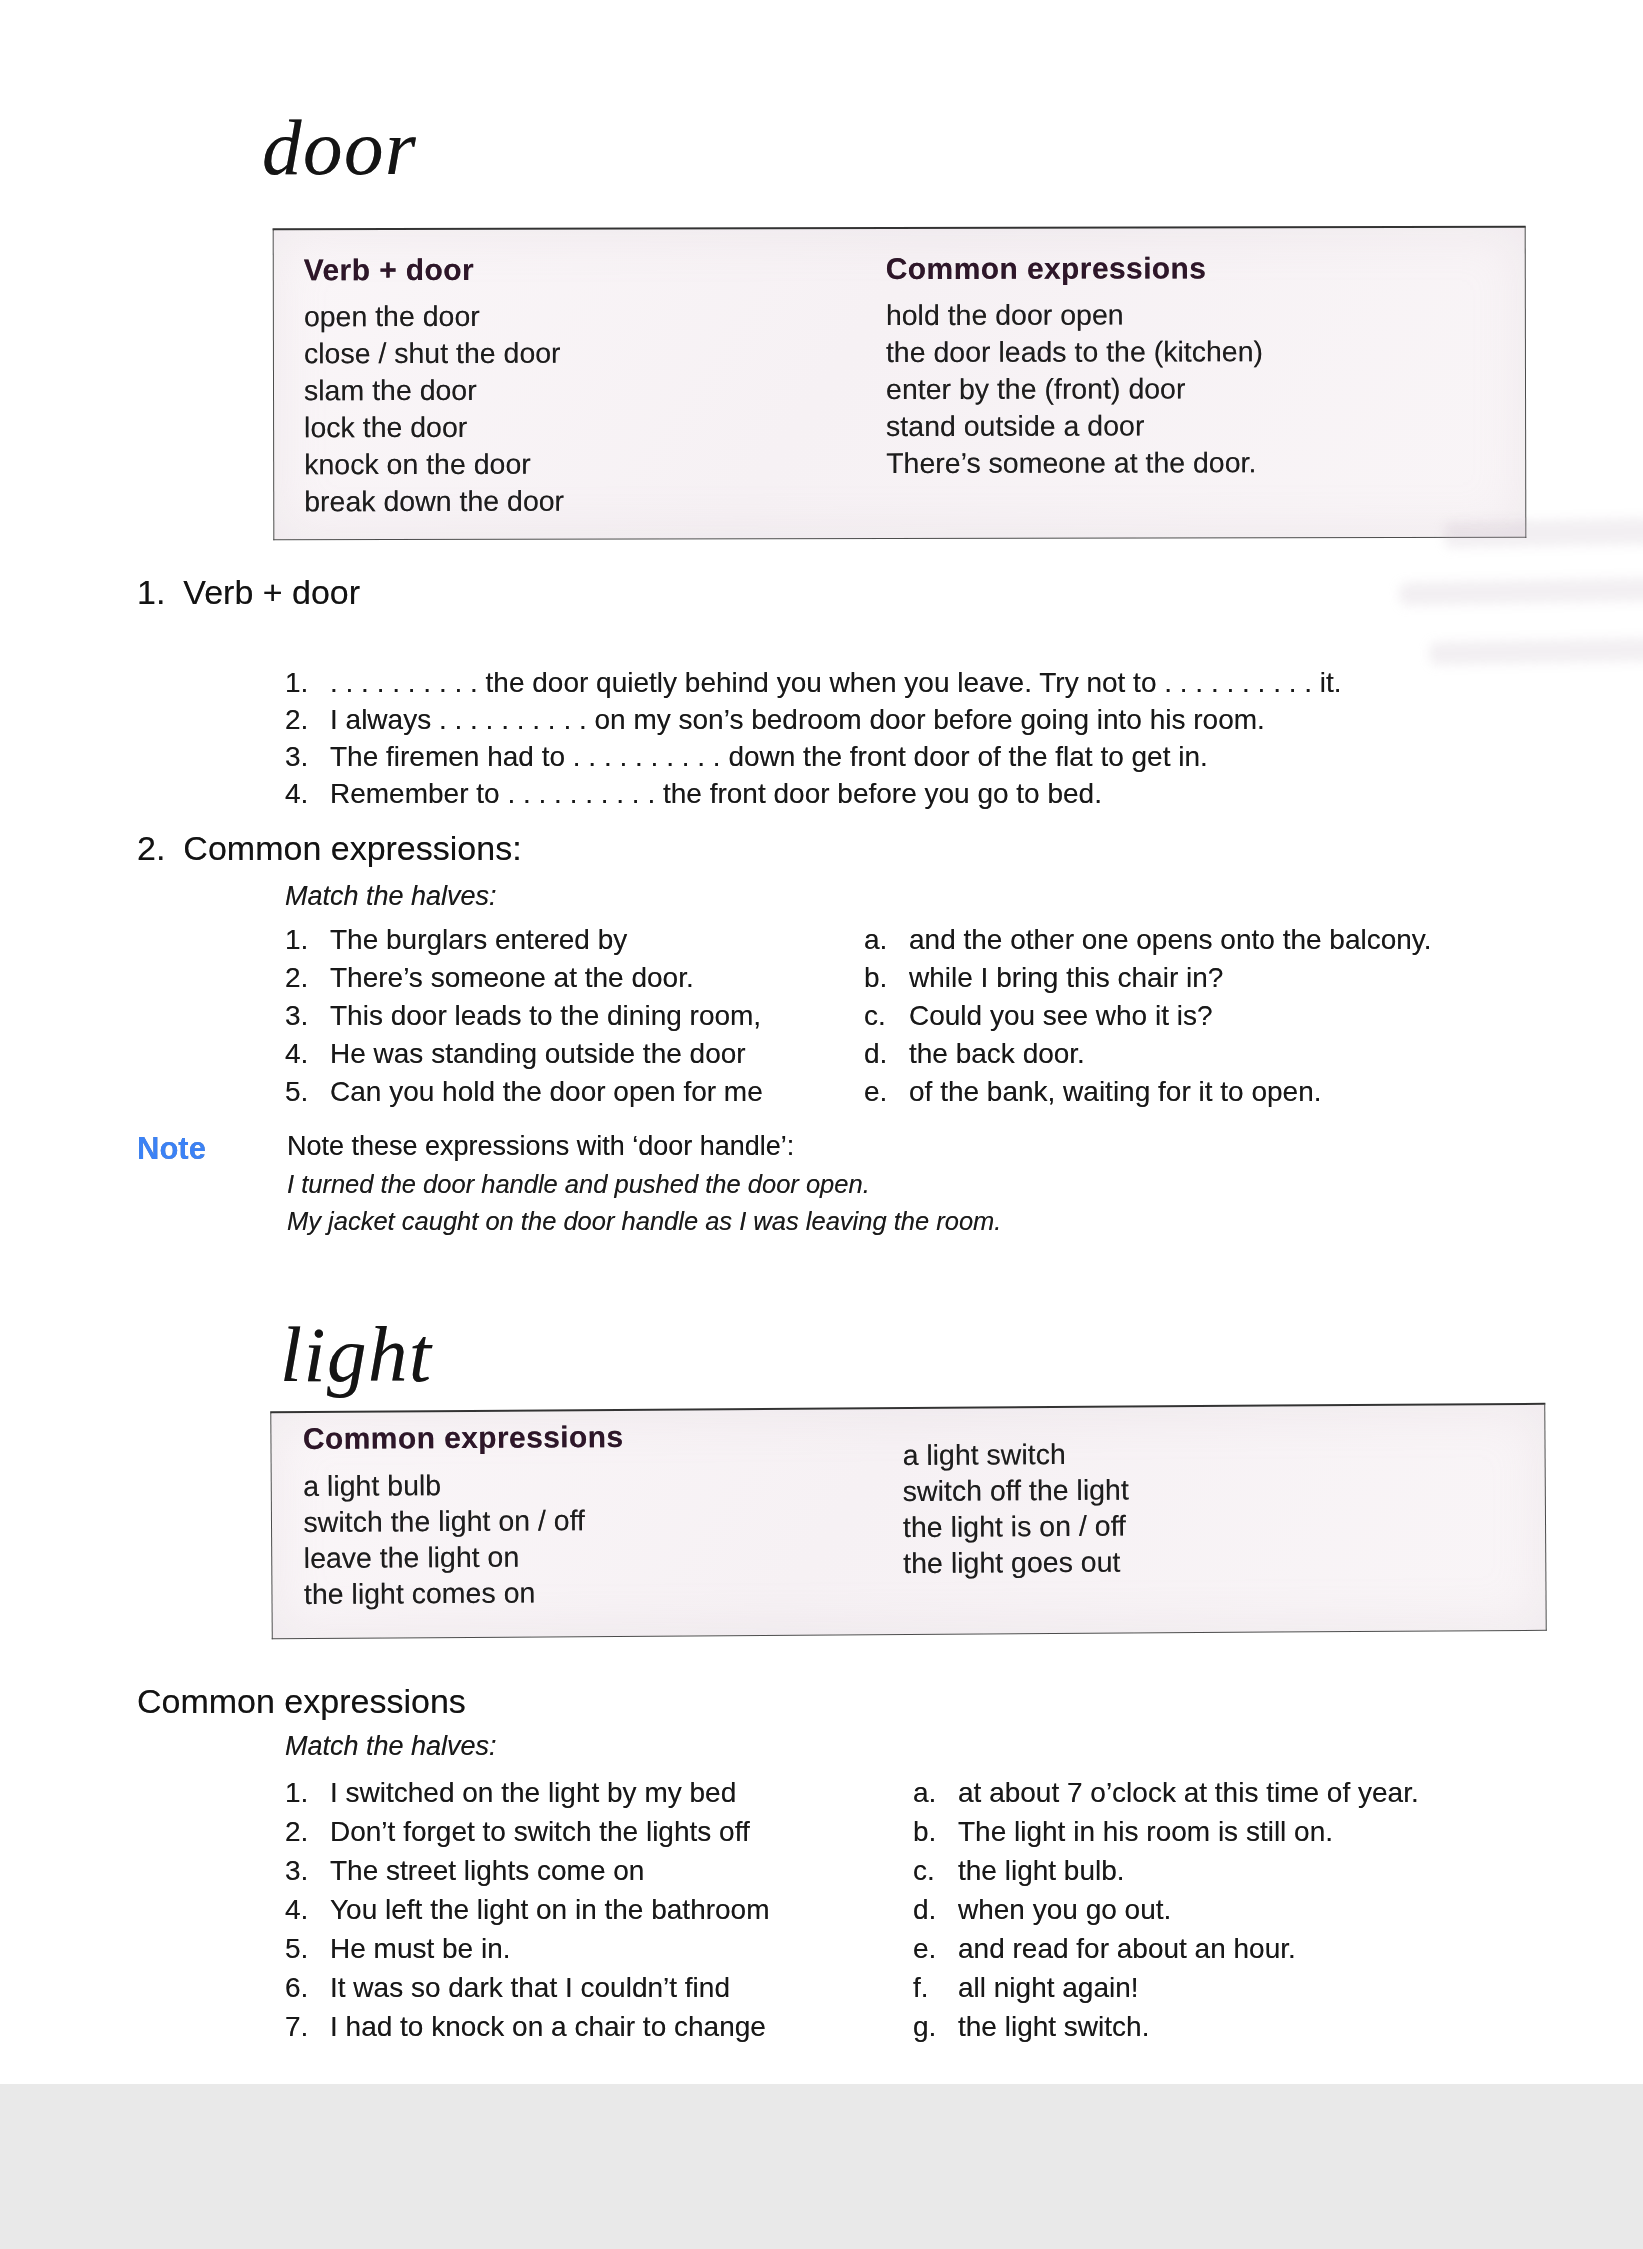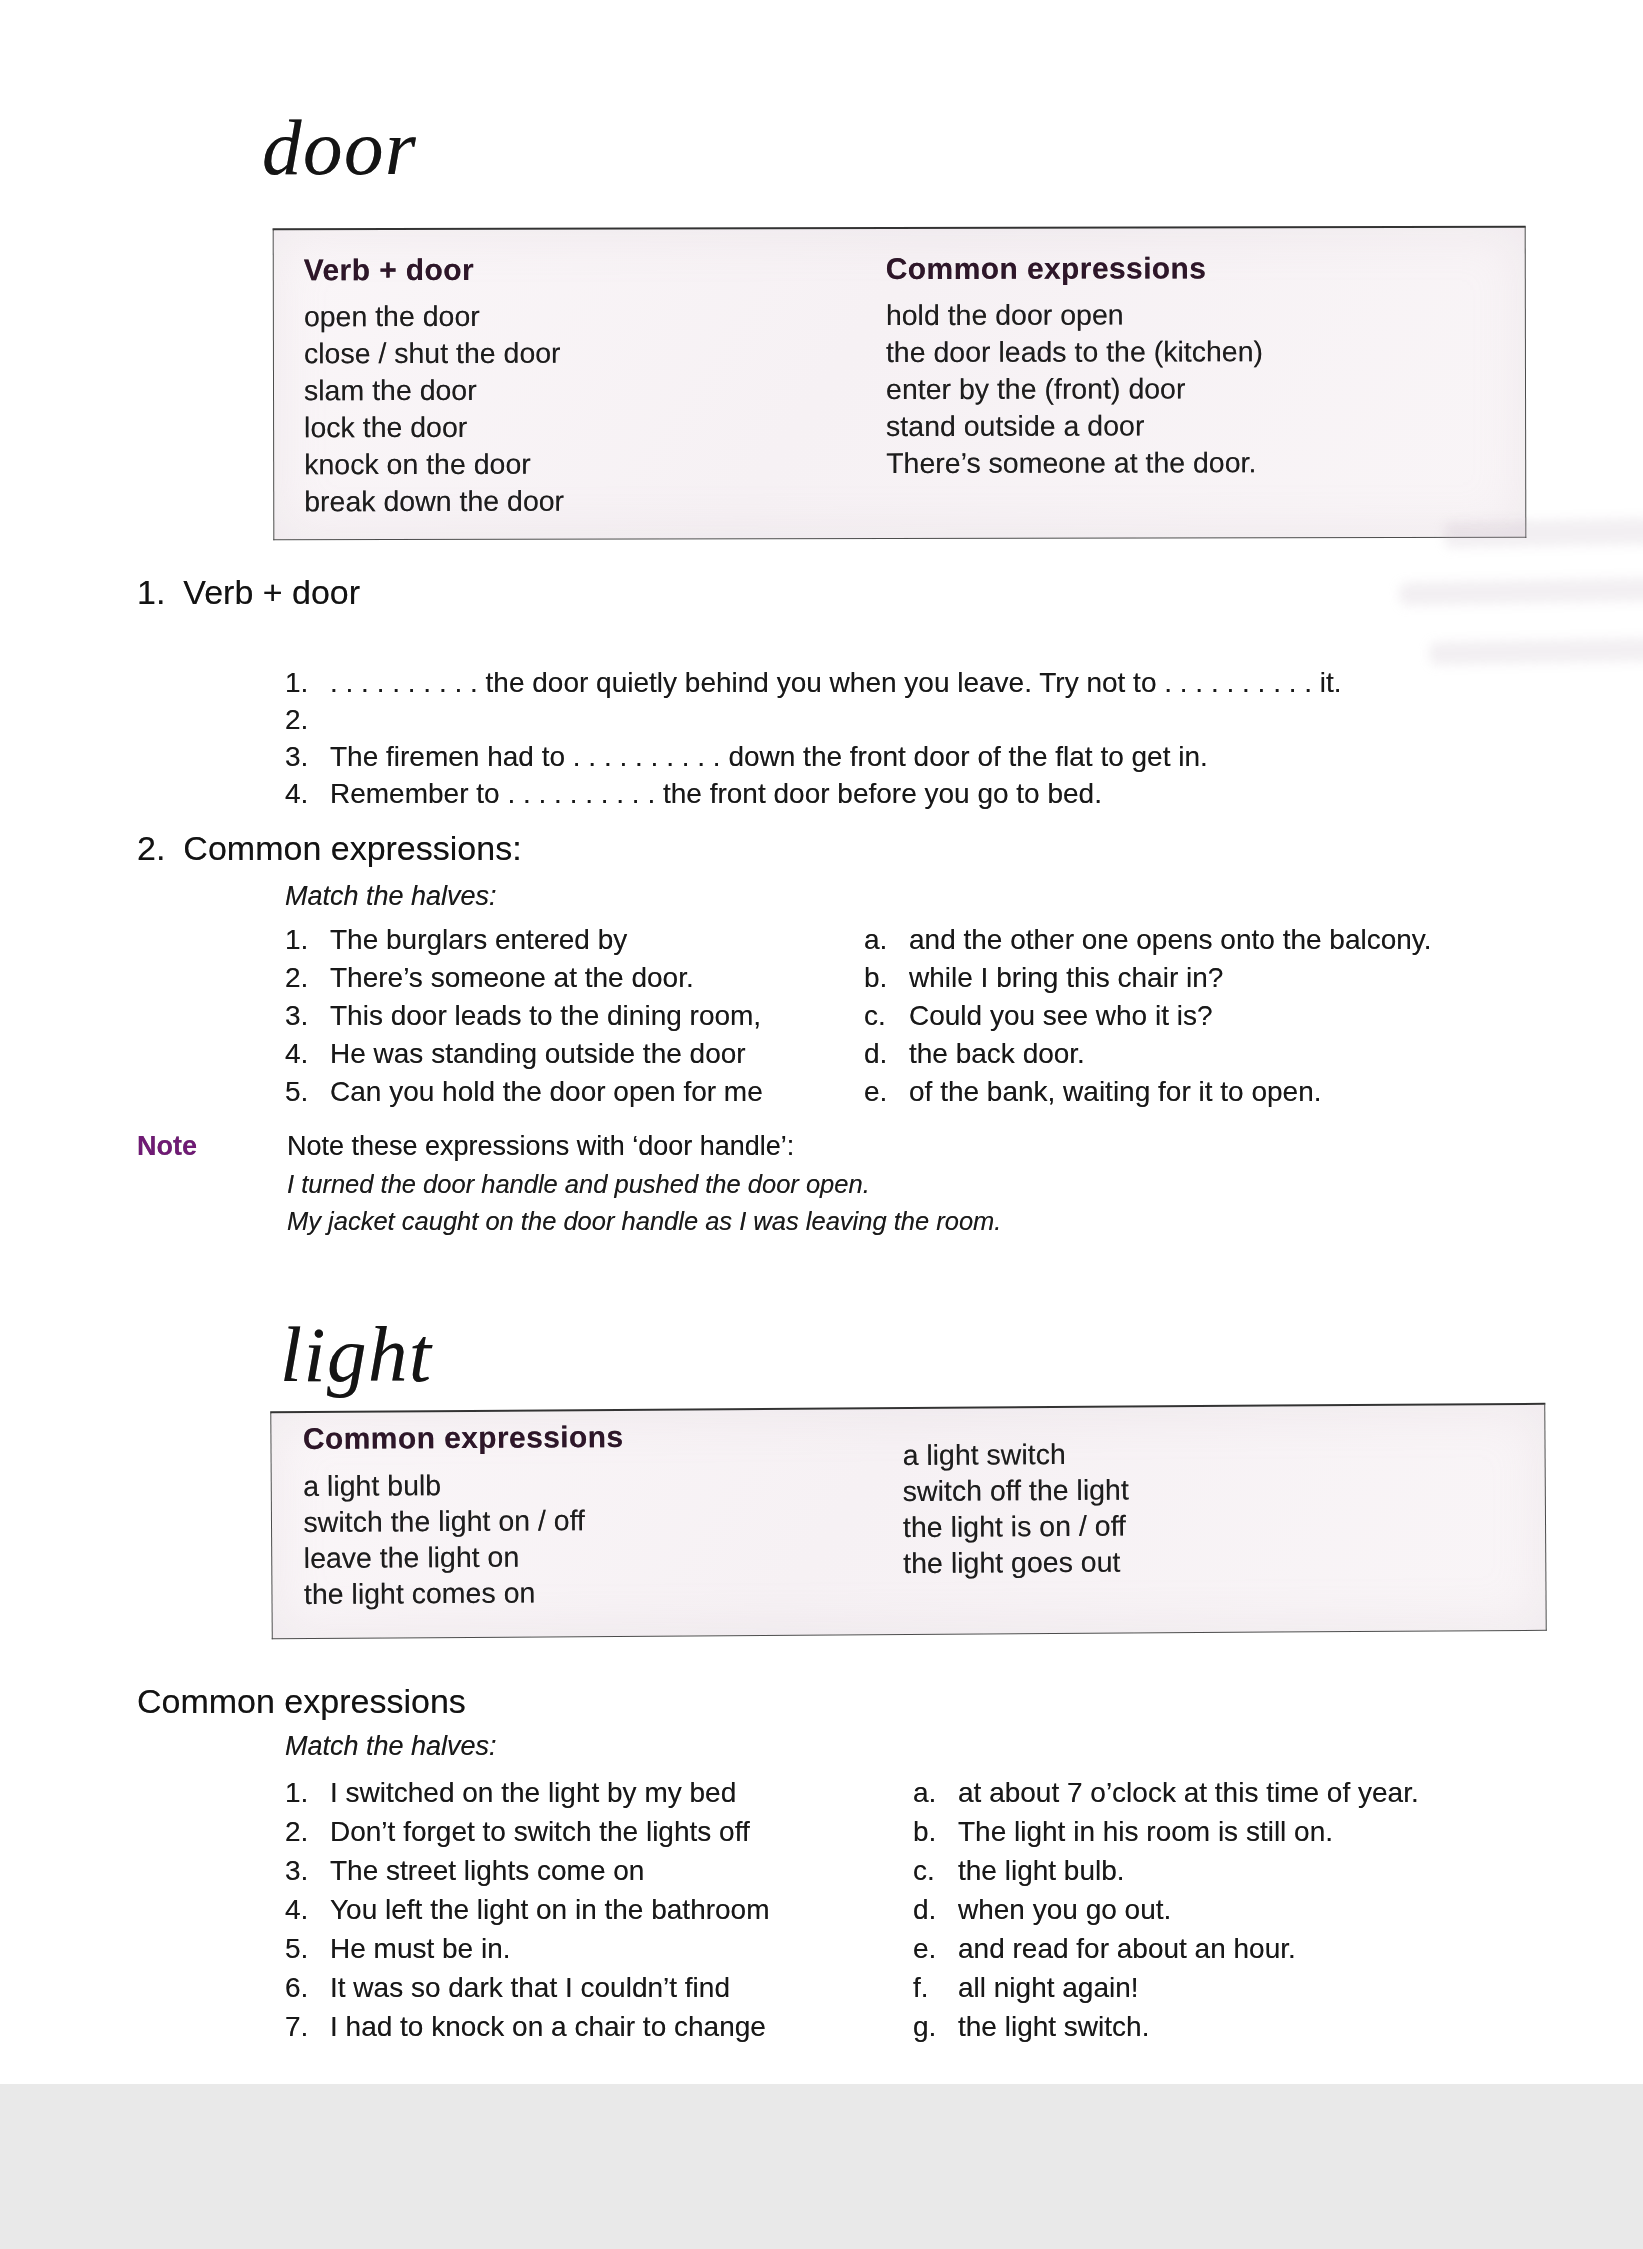--- a/index.html
+++ b/index.html
@@ -51,21 +51,21 @@
   .rows-50  .mrow{height:37px;}
   .rows-505 .mrow{height:38px;}
   .rows-515 .mrow{height:39px;}
   #sec1-rows{left:285px;top:667px;}
   #sec2-left{left:285px;top:924px;}
   #sec2-right{left:864px;top:924px;}
   #light-left{left:285px;top:1777px;}
   #light-right{left:913px;top:1777px;}
 
   
-  #note-label{position:absolute;left:137px;top:1131px;font-size:27px;font-weight:bold;color:#701a75;text-align:center;}
+  #note-label{position:absolute;left:137px;top:1131px;font-size:31px;font-weight:bold;color:#3b82f6;text-align:center;}
   #note-intro{position:absolute;left:287px;top:1131px;font-size:27px;font-weight:500;color:#161616;white-space:nowrap;}
   #note-examples{position:absolute;left:287px;top:1170px;font-style:italic;font-size:25.5px;
                  font-weight:500;color:#1a1a1a;white-space:nowrap;}
   #note-examples div{height:37px;}
 
   
   #page-num{position:absolute;left:146px;top:2104px;font-size:27px;font-weight:bold;color:#404040;}
   #footer-title{position:absolute;left:591px;top:2092px;font-size:28px;font-weight:bold;
                 font-style:italic;color:#161616;white-space:nowrap;
                 transform:rotate(-1.1deg);transform-origin:left center;}
@@ -123,20 +123,21 @@
     <span>Verb + door</span>
   </div>
 
   <div class="rows rows-50" id="sec1-rows">
     <div class="mrow">
       <span class="mnum">1.</span>
       <span>. . . . . . . . . . the door quietly behind you when you leave. Try not to . . . . . . . . . . it.</span>
     </div>
     <div class="mrow">
       <span class="mnum">2.</span>
+      <span>I always . . . . . . . . . . on my son’s bedroom door before going into his room.</span>
     </div>
     <div class="mrow">
       <span class="mnum">3.</span>
       <span>The firemen had to . . . . . . . . . . down the front door of the flat to get in.</span>
     </div>
     <div class="mrow">
       <span class="mnum">4.</span>
       <span>Remember to . . . . . . . . . . the front door before you go to bed.</span>
     </div>
   </div>

